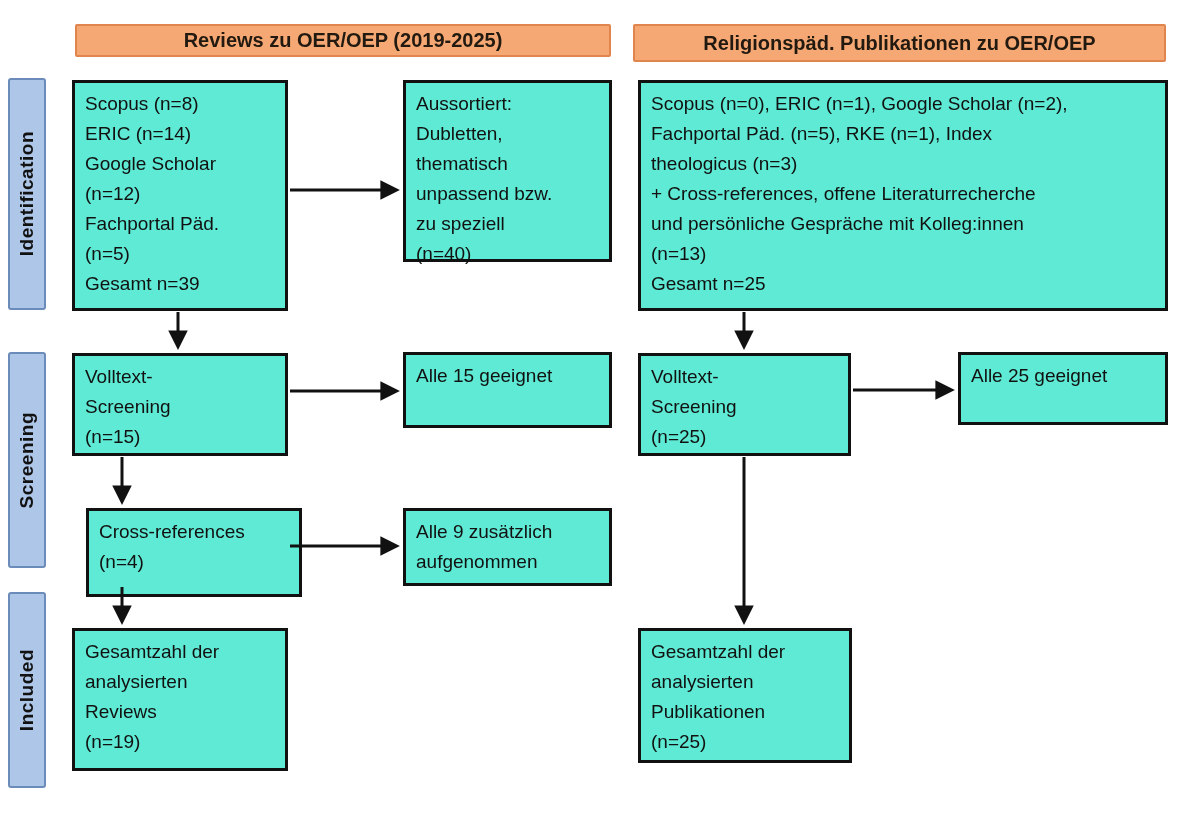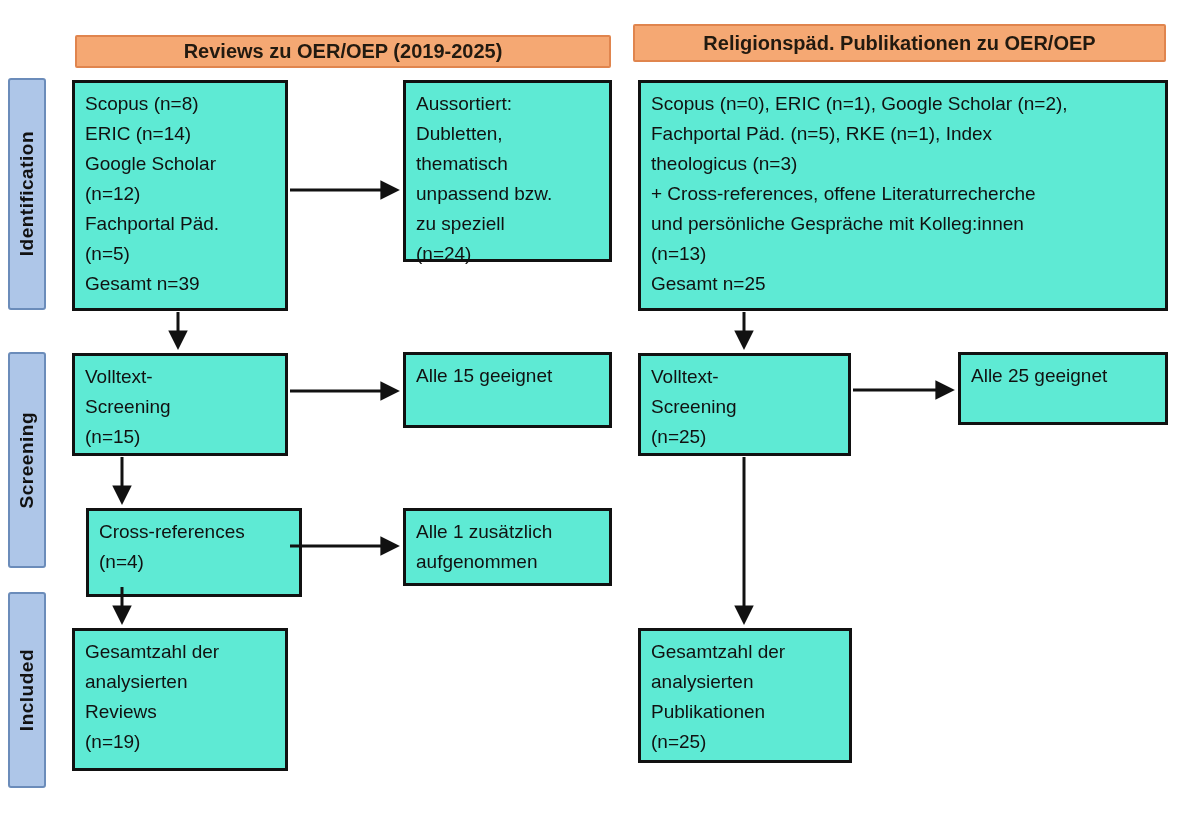--- a/index.html
+++ b/index.html
@@ -68,21 +68,21 @@
     left:0;top:0;
     width:1182px;height:820px;
     pointer-events:none;
   }
 </style>
 </head>
 <body>
 
 <div class="canvas">
 
-  <div class="header-box" style="left:75px;top:35px;width:536px;height:33px;">Reviews zu OER/OEP (2019-2025)</div>
+  <div class="header-box" style="left:75px;top:24px;width:536px;height:33px;">Reviews zu OER/OEP (2019-2025)</div>
   <div class="header-box" style="left:633px;top:24px;width:533px;height:38px;">Religionspäd. Publikationen zu OER/OEP</div>
 
   <div class="stage-label" style="left:8px;top:78px;width:38px;height:232px;">
     <span>Identification</span>
   </div>
   <div class="stage-label" style="left:8px;top:352px;width:38px;height:216px;">
     <span>Screening</span>
   </div>
   <div class="stage-label" style="left:8px;top:592px;width:38px;height:196px;">
     <span>Included</span>
@@ -93,41 +93,41 @@
 Google Scholar
 (n=12)
 Fachportal Päd.
 (n=5)
 Gesamt n=39</div>
   <div class="flow-box" style="left:403px;top:80px;width:209px;height:182px;">Aussortiert:
 Dubletten,
 thematisch
 unpassend bzw.
 zu speziell
-(n=24)</div>
+(n=40)</div>
   <div class="flow-box" style="left:638px;top:80px;width:530px;height:231px;">Scopus (n=0), ERIC (n=1), Google Scholar (n=2),
 Fachportal Päd. (n=5), RKE (n=1), Index
 theologicus (n=3)
 + Cross-references, offene Literaturrecherche
 und persönliche Gespräche mit Kolleg:innen
 (n=13)
 Gesamt n=25</div>
 
   <div class="flow-box" style="left:72px;top:353px;width:216px;height:103px;">Volltext-
 Screening
 (n=15)</div>
   <div class="flow-box" style="left:403px;top:352px;width:209px;height:76px;">Alle 15 geeignet</div>
   <div class="flow-box" style="left:638px;top:353px;width:213px;height:103px;">Volltext-
 Screening
 (n=25)</div>
   <div class="flow-box" style="left:958px;top:352px;width:210px;height:73px;">Alle 25 geeignet</div>
 
   <div class="flow-box" style="left:86px;top:508px;width:216px;height:89px;">Cross-references
 (n=4)</div>
-  <div class="flow-box" style="left:403px;top:508px;width:209px;height:78px;">Alle 1 zusätzlich
+  <div class="flow-box" style="left:403px;top:508px;width:209px;height:78px;">Alle 9 zusätzlich
 aufgenommen</div>
 
   <div class="flow-box" style="left:72px;top:628px;width:216px;height:143px;">Gesamtzahl der
 analysierten
 Reviews
 (n=19)</div>
   <div class="flow-box" style="left:638px;top:628px;width:214px;height:135px;">Gesamtzahl der
 analysierten
 Publikationen
 (n=25)</div>

